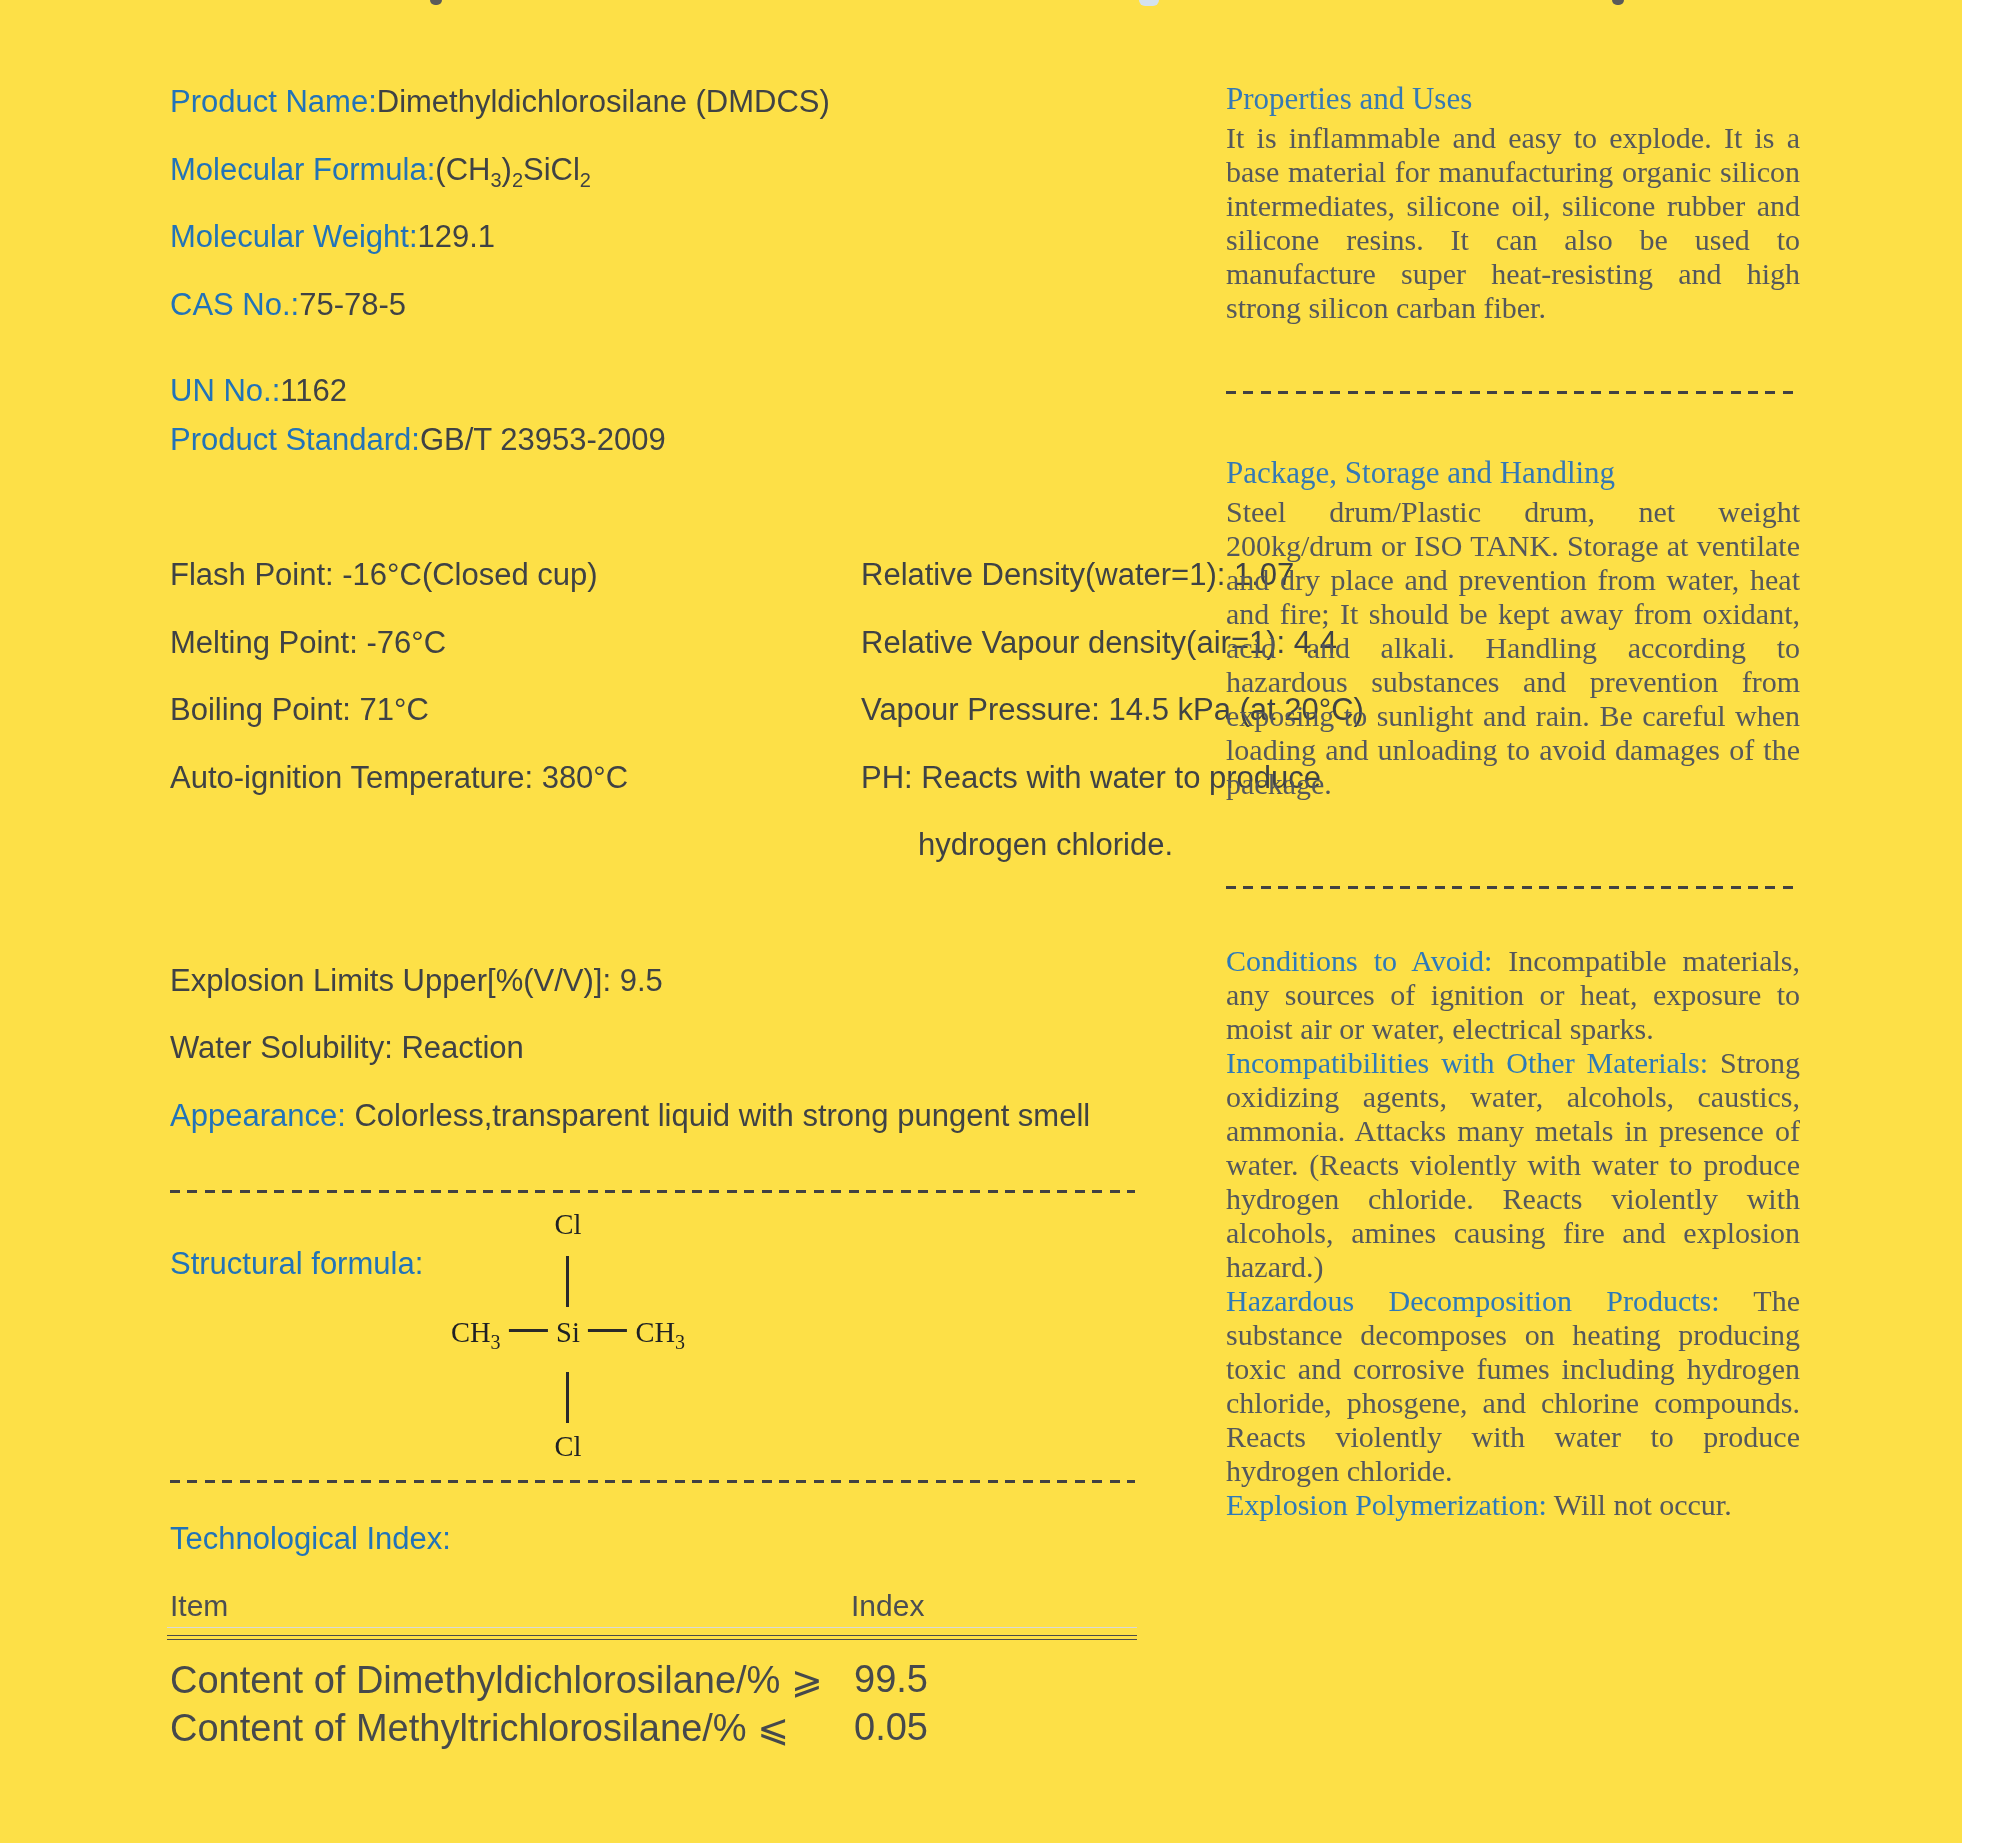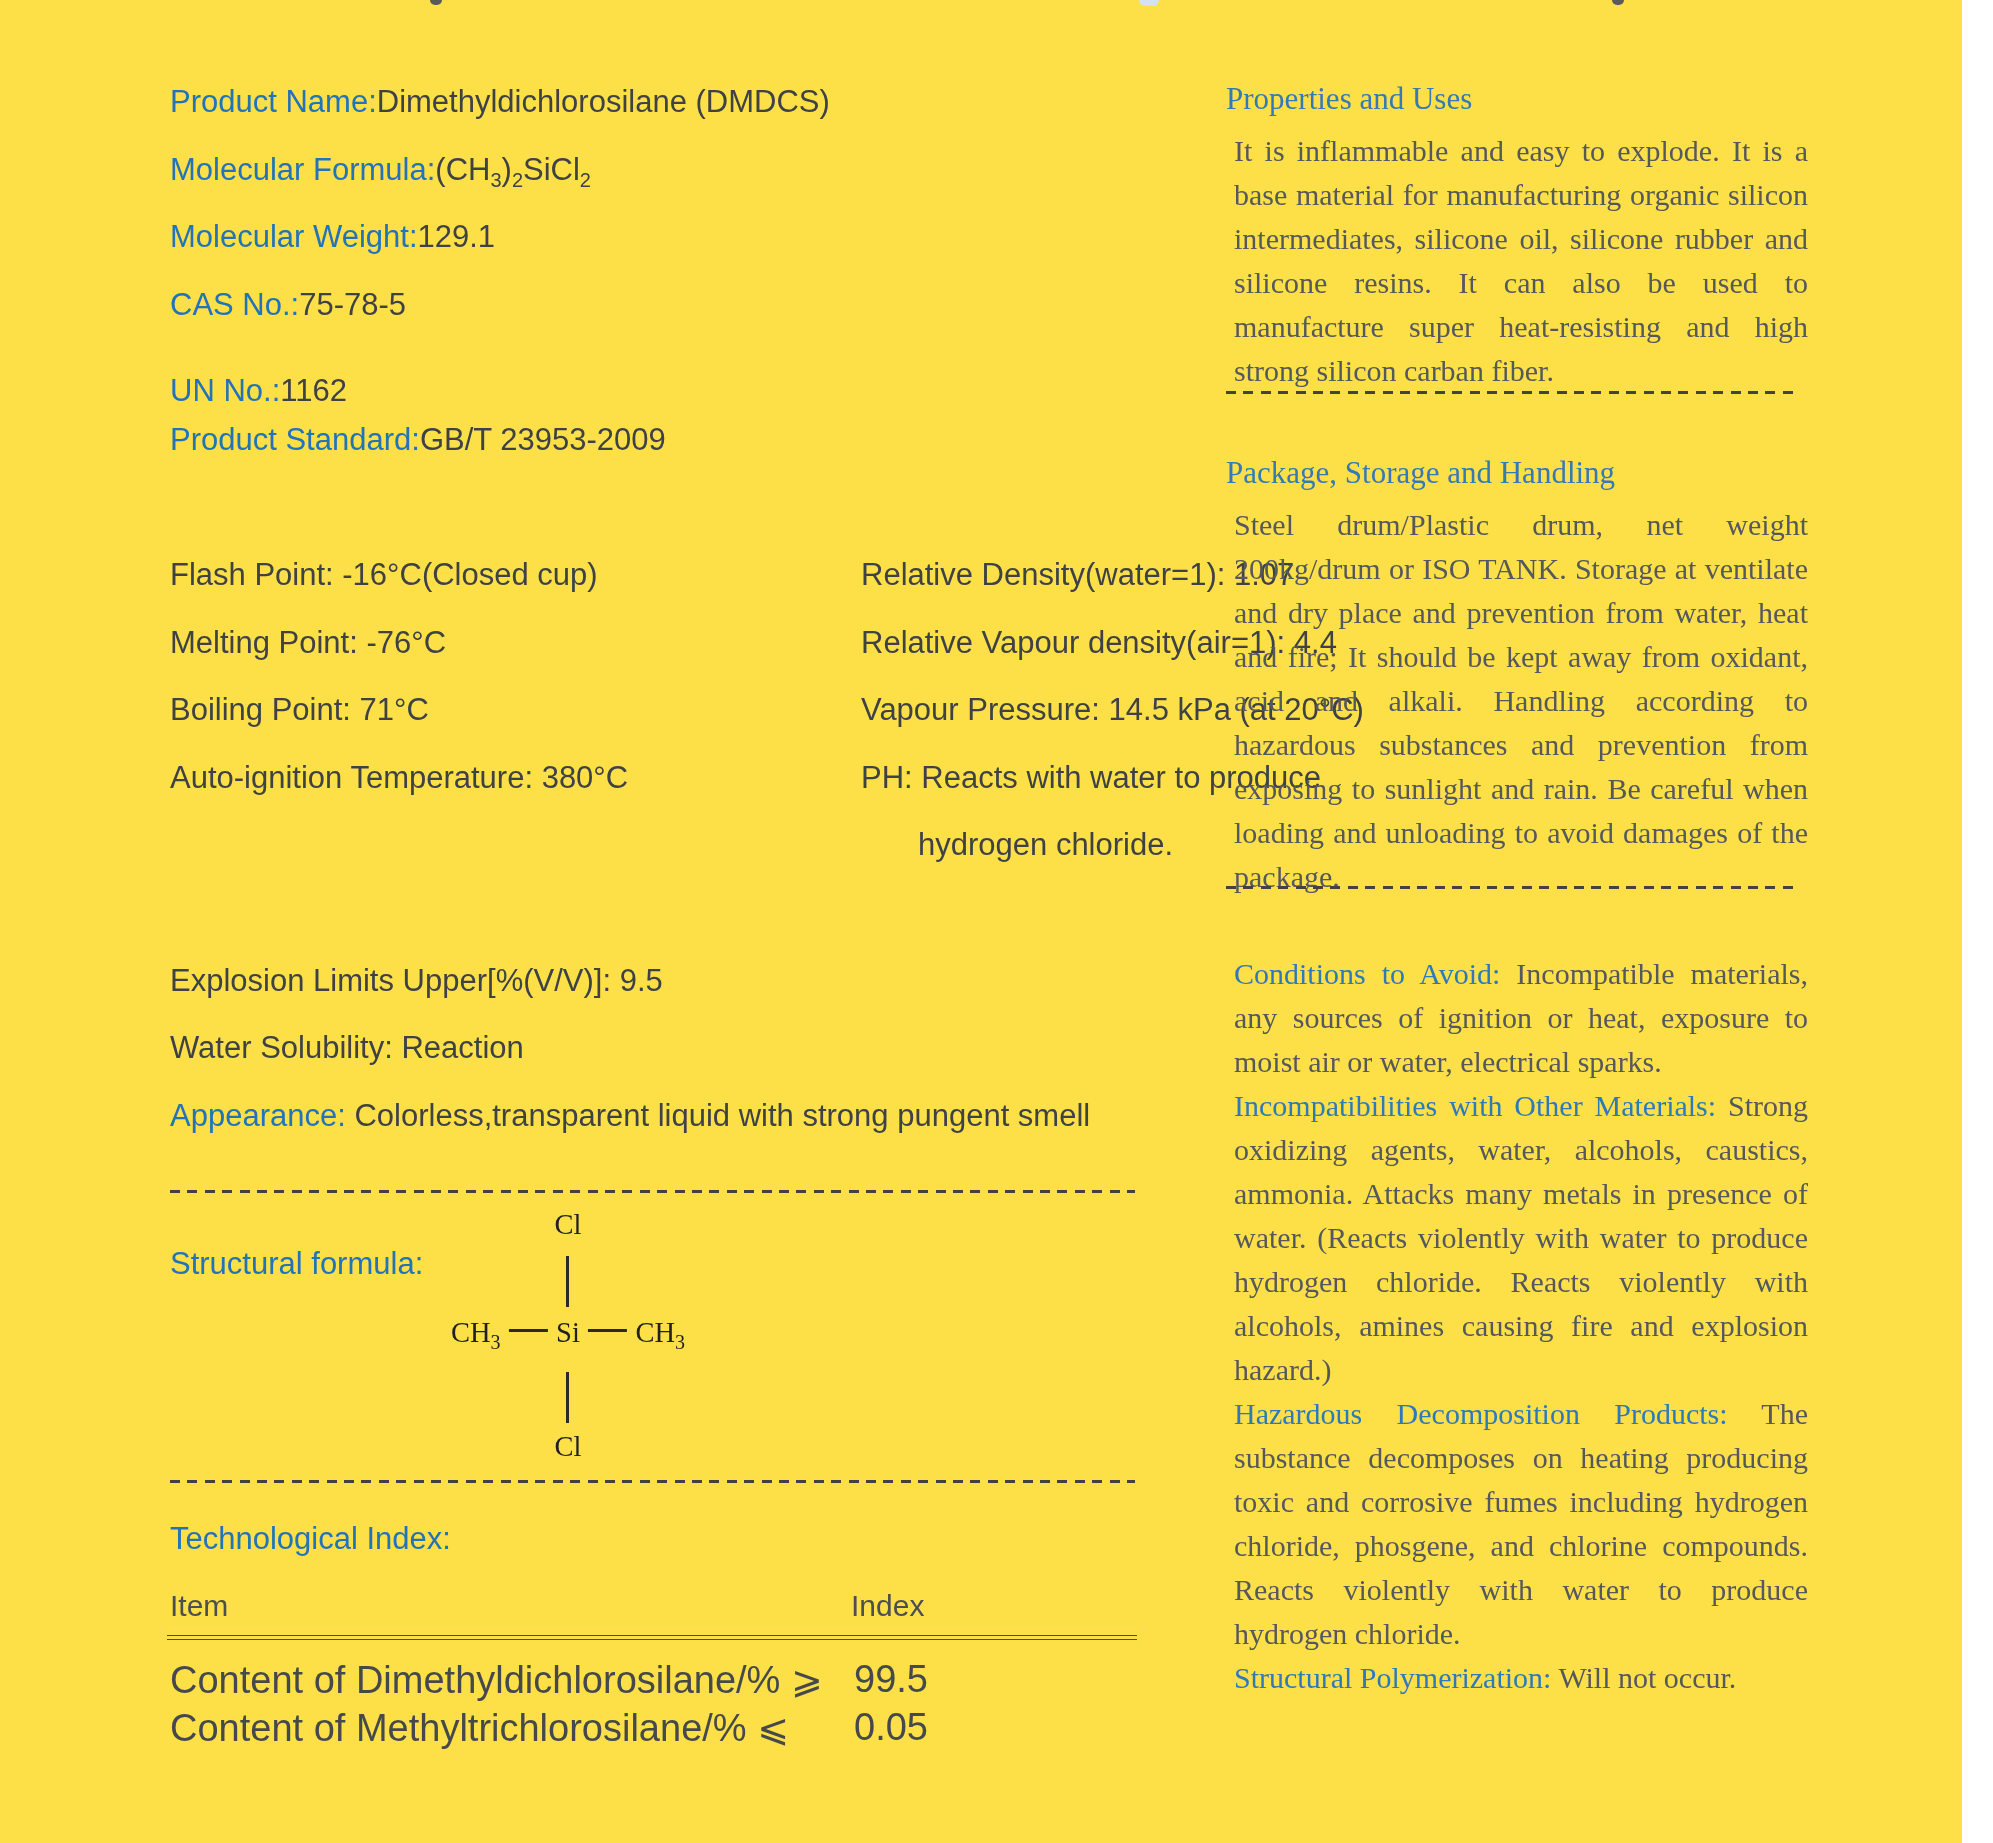--- a/index.html
+++ b/index.html
@@ -25,21 +25,21 @@
   
   .t-head{position:absolute;font-size:30px;color:#4b4e52;white-space:nowrap;}
   .t-cell{position:absolute;font-size:38px;color:#46494c;white-space:nowrap;}
   .t-faint{position:absolute;left:167px;width:970px;height:0.9px;background:#d9d9d9;}
   .t-double{position:absolute;left:167px;width:970px;height:2.8px;
             border-top:1.8px solid #4b4b4b;border-bottom:1.8px solid #4b4b4b;}
   .opglyph{font-family:"DejaVu Sans",sans-serif;}
   .rhead{position:absolute;left:1226px;font-size:31px;color:#3579b5;white-space:nowrap;
          font-family:Liberation Serif, serif;}
   .rpara{position:absolute;left:1226px;width:574px;font-family:"Liberation Serif",serif;
-         font-size:30px;line-height:44px;color:#55585c;text-align:justify;margin:8px;}
+         font-size:30px;line-height:34px;color:#55585c;text-align:justify;margin:0;}
   .rpara p{margin:0;}
   .inline-label{color:#2e7ab9;}
   
   .artifact{position:absolute;top:0;}
 </style>
 </head>
 <body>
 
 <div class="page">
 
@@ -143,17 +143,17 @@
 
   <div class="rhead" style="top:455px">Package, Storage and Handling</div>
   <p class="rpara" style="top:495px">Steel drum/Plastic drum, net weight 200kg/drum or ISO TANK. Storage at ventilate and dry place and prevention from water, heat and fire; It should be kept away from oxidant, acid and alkali. Handling according to hazardous substances and prevention from exposing to sunlight and rain. Be careful when loading and unloading to avoid damages of the package.</p>
 
   <div class="dashline dash-right" style="top:886px"></div>
 
   <div class="rpara" style="top:944px">
     <p><span class="inline-label">Conditions to Avoid:</span><span> Incompatible materi­als, any sources of ignition or heat, exposure to moist air or water, electrical sparks.</span></p>
     <p><span class="inline-label">Incompatibilities with Other Materials:</span><span> Strong oxidizing agents, water, alcohols, caustics, ammonia. Attacks many metals in presence of water. (Reacts violently with water to produce hydrogen chloride. Reacts violently with alcohols, amines causing fire and explosion hazard.)</span></p>
     <p><span class="inline-label">Hazardous Decomposition Products:</span><span> The substance decomposes on heating produc­ing toxic and corrosive fumes including hydrogen chloride, phosgene, and chlorine compounds. Reacts violently with water to produce hydrogen chloride.</span></p>
-    <p><span class="inline-label">Structural Polymerization:</span><span> Will not occur.</span></p>
+    <p><span class="inline-label">Explosion Polymerization:</span><span> Will not occur.</span></p>
   </div>
 
 </div>
 
 
 </body></html>

